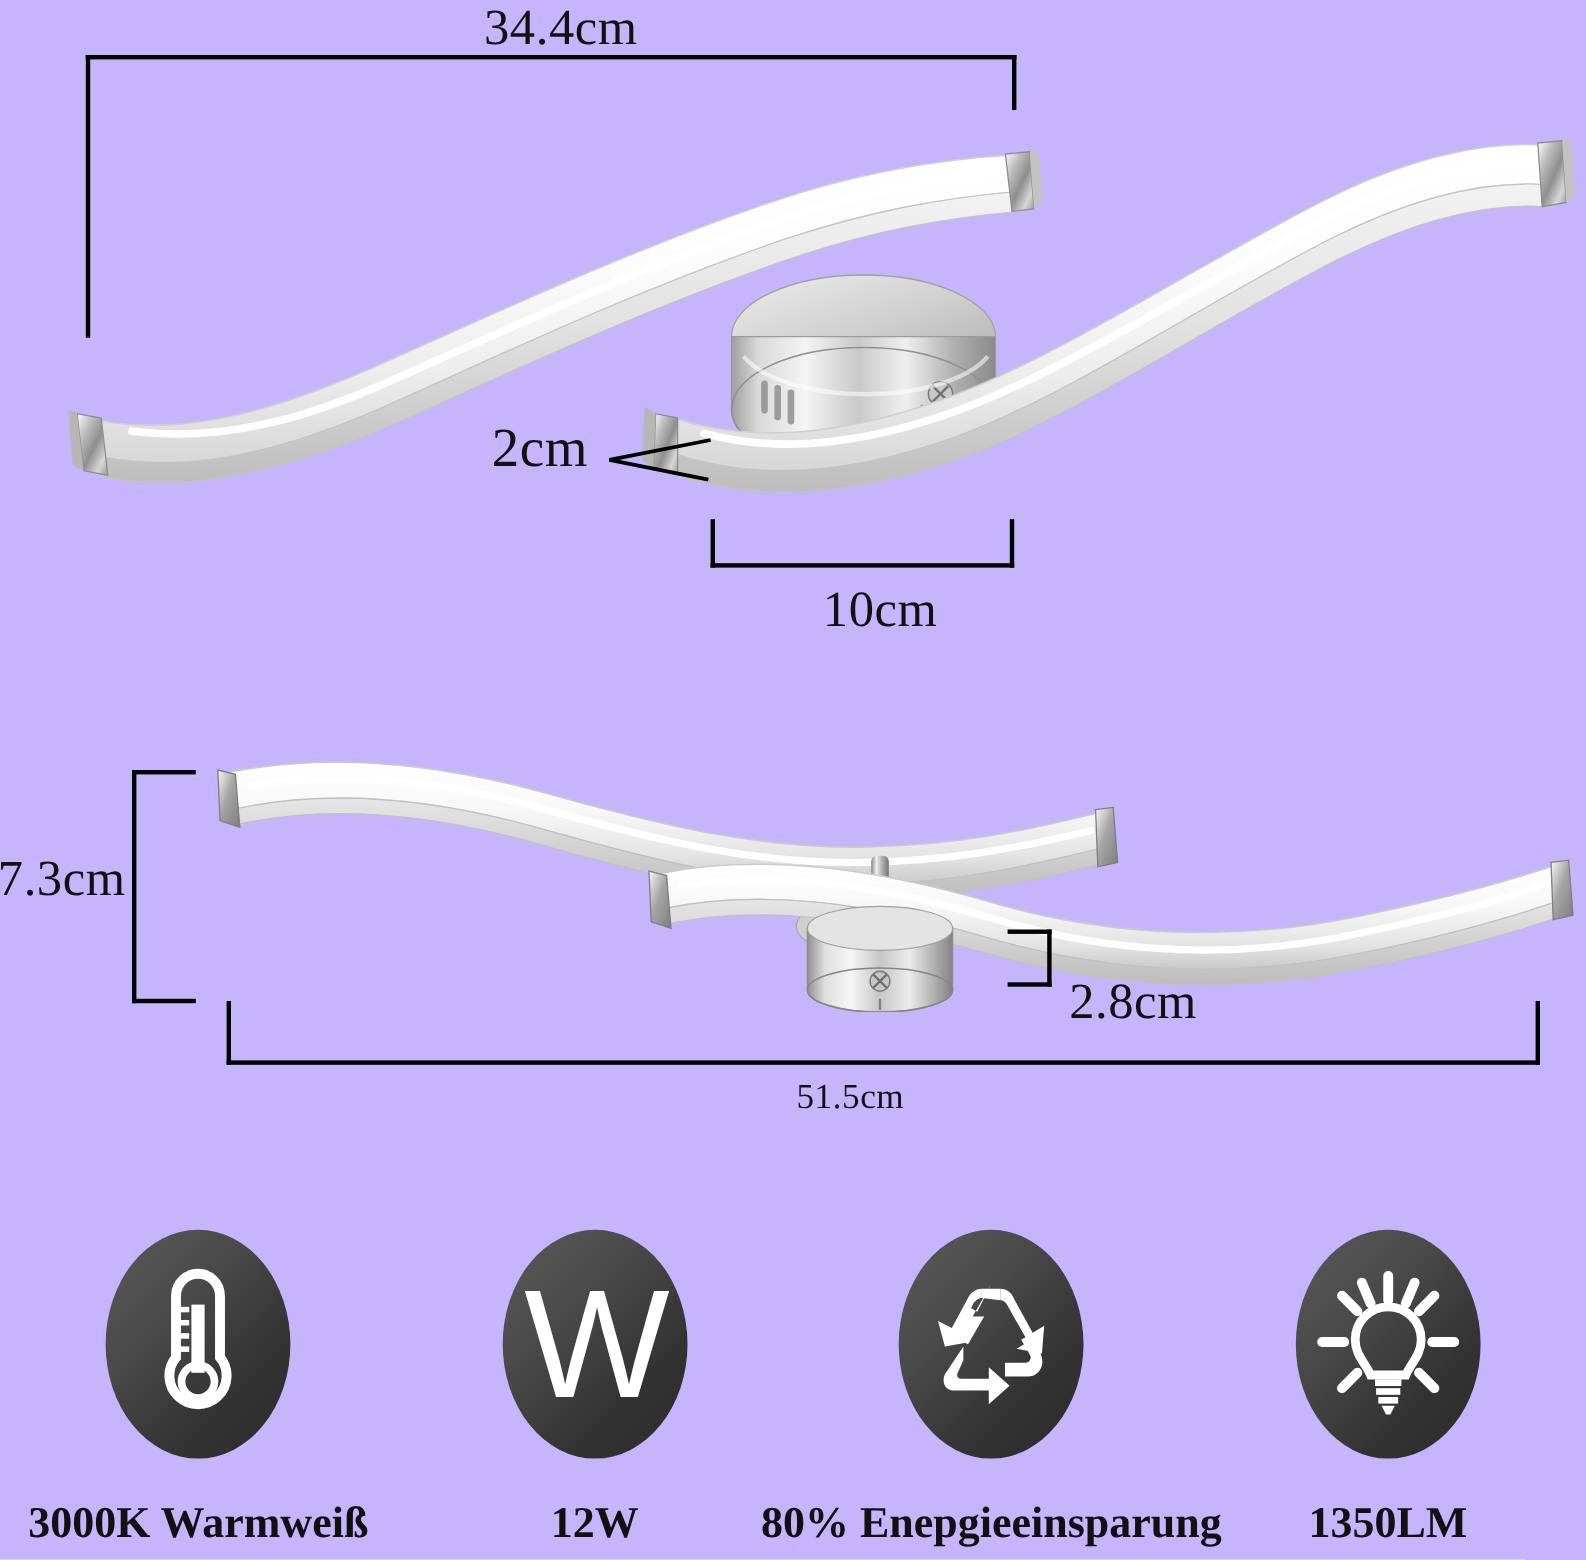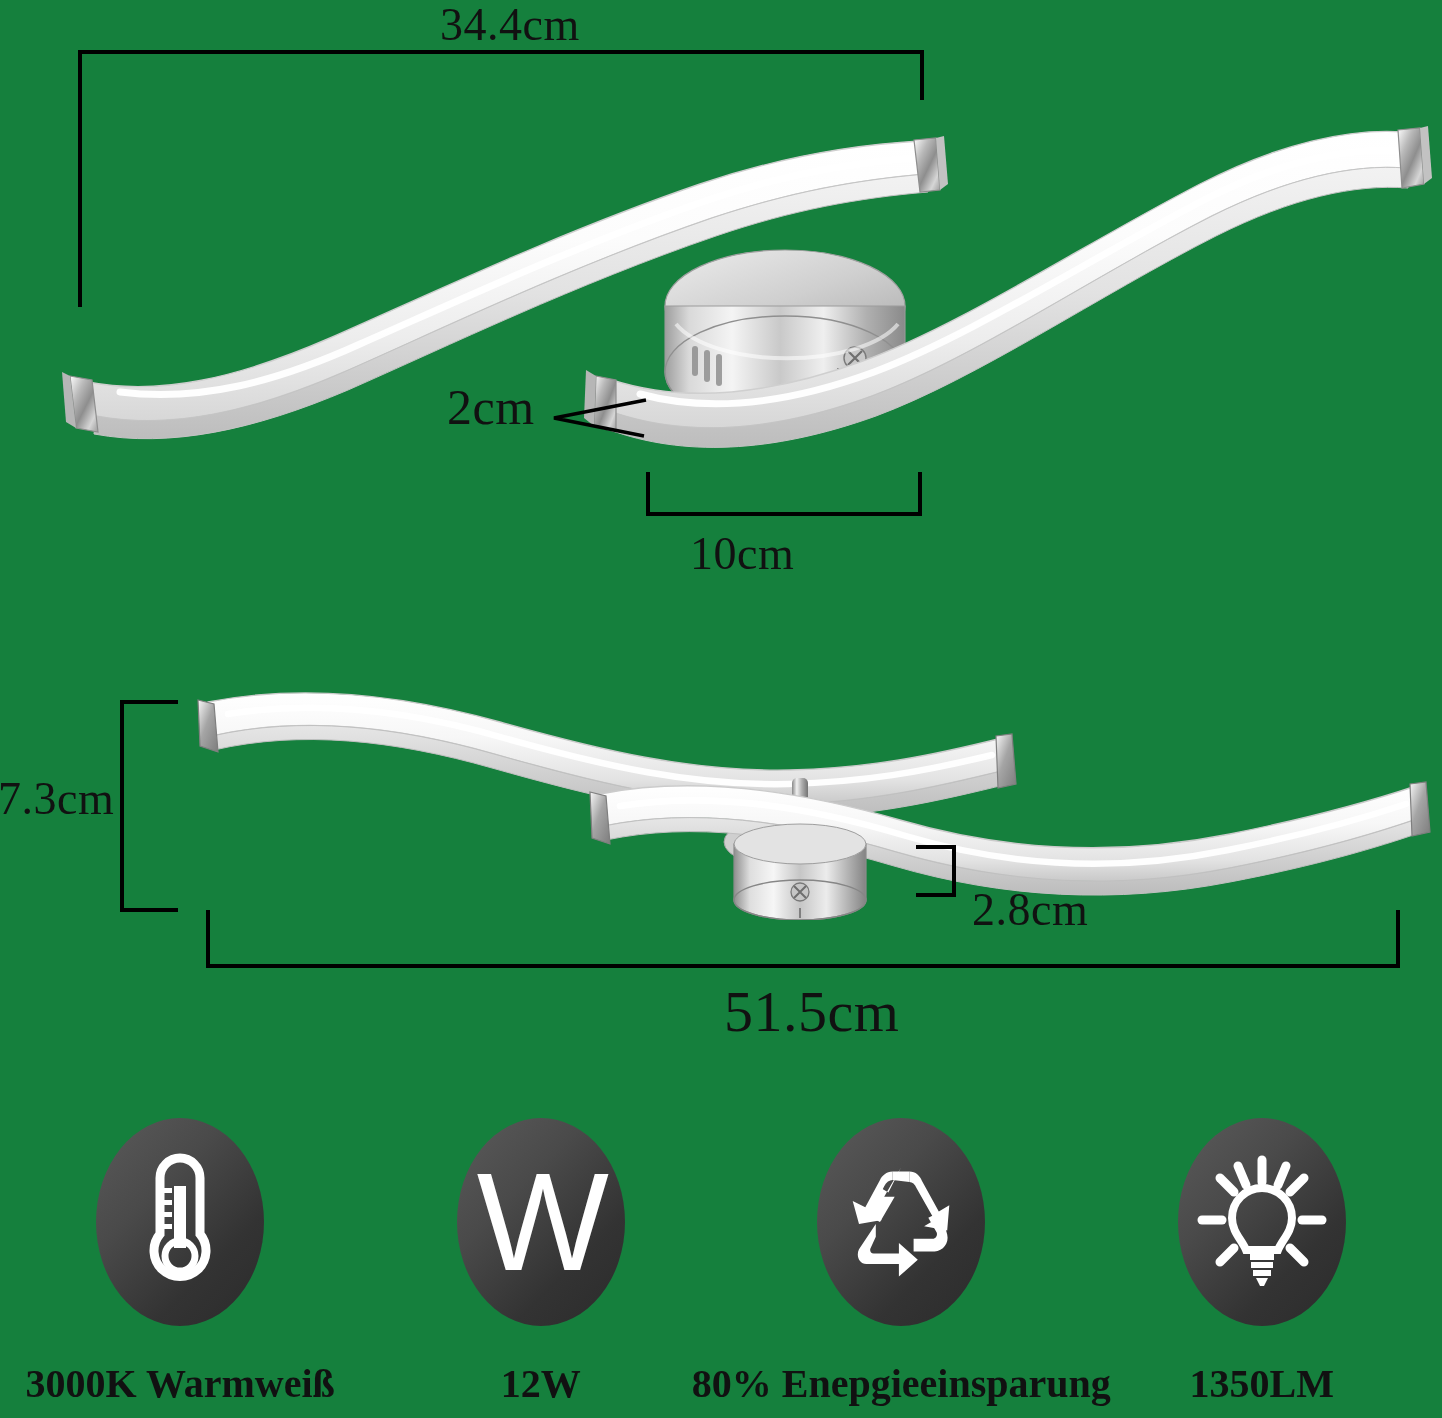--- a/index.html
+++ b/index.html
@@ -8,21 +8,21 @@
     background: #ffffff;
   }
   body {
     font-family: "Liberation Serif", "DejaVu Serif", serif;
     color: #111111;
   }
   #page {
     position: relative;
     width: 1442px;
     height: 1418px;
-    background: #15803d;
+    background: #c4b5fd;
     overflow: hidden;
   }
 
   
   .dim-label {
     position: absolute;
     font-family: "Liberation Serif", "DejaVu Serif", serif;
     font-weight: 400;
     color: #111111;
     white-space: nowrap;
@@ -231,21 +231,21 @@
     <div style="position:absolute; left:538px; top:396px; width:110px; height:48px;">
       <svg width="110" height="48" viewBox="0 0 110 48" xmlns="http://www.w3.org/2000/svg">
         <path d="M 108 4 L 16 22 L 106 40" fill="none" stroke="#000000" stroke-width="3.4"></path>
       </svg>
     </div>
 
     <div class="rule rule-v" style="left:646px; top:472px; height:44px;"></div>
     <div class="rule rule-v" style="left:918px; top:472px; height:44px;"></div>
     <div class="rule rule-h" style="left:646px; top:512px; width:276px;"></div>
 
-    <div class="dim-label" style="left:690px; top:527px; font-size:46px;">10cm</div>
+    <div class="dim-label" style="left:748px; top:527px; font-size:46px;">10cm</div>
   </div>
 
   <div>
 
     <div class="dim-label" style="left:-2px; top:772px; font-size:46px;">7.3cm</div>
 
     <div class="rule rule-v" style="left:120px; top:700px; height:212px;"></div>
     <div class="rule rule-h" style="left:120px; top:700px; width:58px;"></div>
     <div class="rule rule-h" style="left:120px; top:908px; width:58px;"></div>
 
@@ -355,21 +355,21 @@
     <div class="rule rule-v" style="left:952px; top:845px; height:52px;"></div>
     <div class="rule rule-h" style="left:916px; top:845px; width:40px;"></div>
     <div class="rule rule-h" style="left:916px; top:893px; width:40px;"></div>
 
     <div class="dim-label" style="left:972px; top:844px; font-size:46px;margin-top:39px;">2.8cm</div>
 
     <div class="rule rule-v" style="left:206px; top:910px; height:58px;"></div>
     <div class="rule rule-v" style="left:1396px; top:910px; height:58px;"></div>
     <div class="rule rule-h" style="left:206px; top:964px; width:1194px;"></div>
 
-    <div class="dim-label" style="left:724px; top:978px; font-size:58px;">51.5cm</div>
+    <div class="dim-label" style="left:724px; top:978px; font-size:32px;">51.5cm</div>
   </div>
 
   <div class="features">
 
     <div class="feature">
       <div class="badge">
         <span>
           <svg width="98" height="140" viewBox="0 0 98 140" xmlns="http://www.w3.org/2000/svg">
 
             <path d="M49 6

